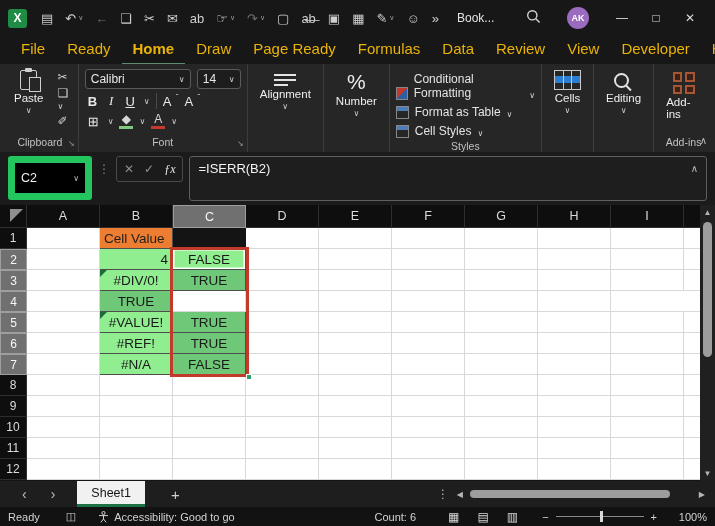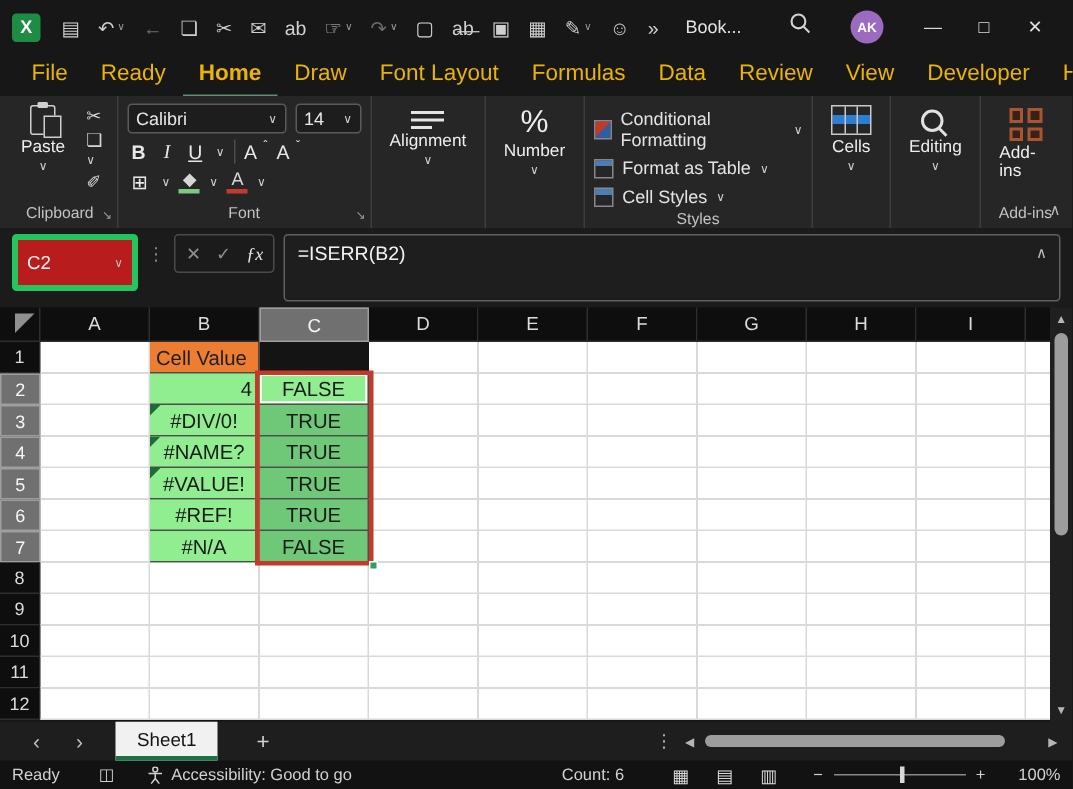--- a/index.html
+++ b/index.html
@@ -65,41 +65,41 @@
   .bar-green { background:#7ec97e; } .bar-red { background:#c43a2e; }
 
   
   .align-icon { display:flex; flex-direction:column; gap:3px; margin-top:4px; }
   .align-icon i { display:block; height:2px; background:#e4e4e4; }
   .align-icon i:nth-child(1){ width:22px; } .align-icon i:nth-child(2){ width:22px; } .align-icon i:nth-child(3){ width:14px; }
   .pct { font-size:21px; color:#ececec; line-height:1.1; }
 
   
   .styles-list { display:flex; flex-direction:column; gap:5px; align-items:flex-start; padding-top:3px; }
-  .styles-item { display:flex; align-items:center; gap:6px; font-size:12px; color:#e3e3e3; }
+  .styles-item { display:flex; align-items:flex-end; gap:6px; font-size:12px; color:#e3e3e3; }
   .s-ic { width:13px; height:13px; border:1px solid #888; }
   .styles-item:nth-child(1) .s-ic { background:linear-gradient(135deg,#c0392b 50%,#2e5fa3 50%); }
   .styles-item:nth-child(2) .s-ic { background:linear-gradient(180deg,#4a7ebb 35%,#262626 35%); }
   .styles-item:nth-child(3) .s-ic { background:linear-gradient(180deg,#4a7ebb 35%,#262626 35%); }
 
   
   .cells-icon { width:27px; height:20px; border:1px solid #c9c9c9; background:
       linear-gradient(180deg, #262626 30%, #2d7dd2 30%, #2d7dd2 65%, #262626 65%); position:relative; }
   .cells-icon::before{ content:""; position:absolute; left:8px; top:0; bottom:0; width:1px; background:#c9c9c9; }
   .cells-icon::after { content:""; position:absolute; right:8px; top:0; bottom:0; width:1px; background:#c9c9c9; }
   .mag-icon { width:15px; height:15px; border:2px solid #e2e2e2; border-radius:50%; position:relative; margin:3px 4px 2px 0; }
   .mag-icon::after { content:""; position:absolute; width:7px; height:2px; background:#e2e2e2;
                      bottom:-3px; right:-5px; transform:rotate(45deg); }
   .addins-icon { width:22px; height:22px; display:grid; grid-template-columns:1fr 1fr; gap:3px; margin-top:2px; }
   .addins-icon i { border:2px solid #a85632; background:#3a2017; }
   .collapse-chev { position:absolute; right:8px; bottom:6px; font-size:10px; color:#bdbdbd; }
 
   
   .formula-row { height:53px; background:#1b1b1b; display:flex; align-items:flex-start; padding:4px 8px 0; gap:6px; }
-  .namebox { width:84px; height:26px; background:#b91c1c; border:4px solid #22c55e; border-radius:3px;
+  .namebox { width:84px; height:26px; background:#000000; border:7px solid #22c55e; border-radius:3px;
              color:#f0f0f0; font-size:12.5px; display:flex; align-items:center; padding:15px 6px; }
   .namebox .chev { margin-left:auto; color:#bdbdbd; }
   .fdots { color:#8a8a8a; font-size:12px; padding-top:6px; }
   .fbtns { height:26px; border:1px solid #4a4a4a; border-radius:3px; display:flex; align-items:center;
            padding:0 7px; gap:10px; font-size:12px; color:#8f8f8f; }
   .fx { color:#e6e6e6; font-family:"Liberation Serif",serif; font-style:italic; }
   .formula-input { flex:1; height:45px; background:#1e1e1e; border:1px solid #5f5f5f; border-radius:3px;
                    color:#f2f2f2; font-size:13px; padding:4px 8px; display:flex; align-items:flex-start; }
   .formula-input .chev { margin-left:auto; color:#bdbdbd; font-size:10px; padding-top:2px; }
 
@@ -200,21 +200,21 @@
     </span>
   </div>
 </div>
 
 <div class="tabrow">
   <span id="tabs" style="display:flex">
       <span class="tab">File</span>
       <span class="tab">Ready</span>
       <span class="tab active">Home</span>
       <span class="tab">Draw</span>
-      <span class="tab">Font Layout</span>
+      <span class="tab">Page Ready</span>
       <span class="tab">Formulas</span>
       <span class="tab">Data</span>
       <span class="tab">Review</span>
       <span class="tab">View</span>
       <span class="tab">Developer</span>
       <span class="tab">Help</span>
     </span>
   <span class="share-btn">
     <span>↗</span>
     <span>Share</span>
@@ -428,21 +428,20 @@
           <div class="cell"></div>
           <div class="cell"></div>
           <div class="cell"></div>
           <div class="cell"></div>
           <div class="cell"></div>
           <div class="cspacer"></div>
         </div>
         <div class="grow">
           <div class="rowh sel">4</div>
           <div class="cell"></div>
-          <div class="cell colored c-center flag" style="background: rgb(144, 238, 144);">#NAME?</div>
           <div class="cell colored c-center" style="background: rgb(110, 200, 120);">TRUE</div>
           <div class="cell"></div>
           <div class="cell"></div>
           <div class="cell"></div>
           <div class="cell"></div>
           <div class="cell"></div>
           <div class="cell"></div>
           <div class="cspacer"></div>
         </div>
         <div class="grow">

